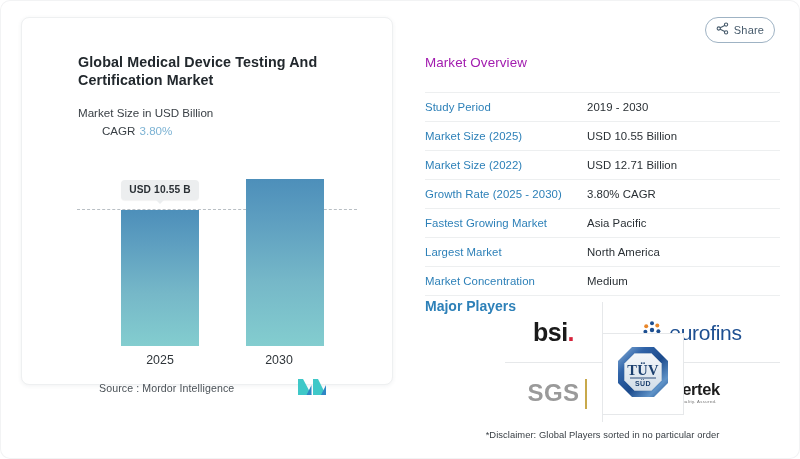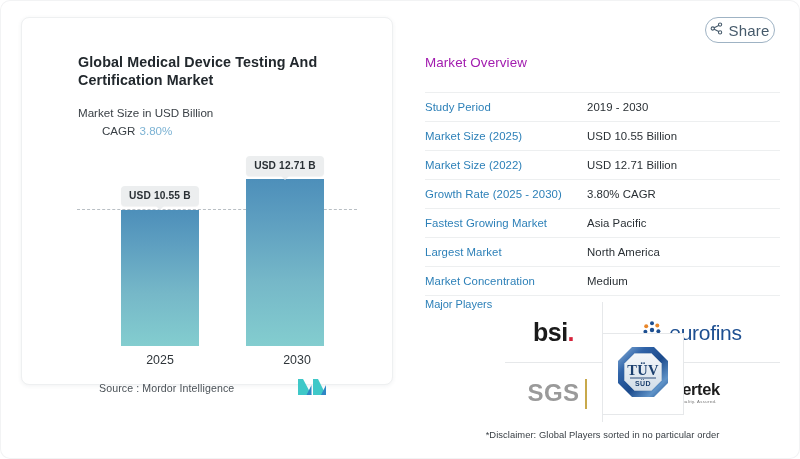--- a/index.html
+++ b/index.html
@@ -130,32 +130,32 @@
     content: "";
     position: absolute;
     left: 50%;
     bottom: -4px;
     margin-left: -4px;
     width: 0; height: 0;
     border-left: 4px solid transparent;
     border-right: 4px solid transparent;
     border-top: 4px solid #eceeef;
   }
-  #label-2025 { left: 100px; top: 169px; width: 78px; box-sizing: border-box; text-align: left; }
+  #label-2025 { left: 100px; top: 163px; width: 78px; box-sizing: border-box; text-align: center; }
   #label-2030 { left: 225px; top: 139px; width: 78px; box-sizing: border-box; text-align: center; }
 
   .x-tick {
     position: absolute;
     top: 336px;
     font-size: 12.4px;
     color: #2f353a;
     text-align: center;
   }
   #tick-2025 { left: 100px; width: 78px; }
-  #tick-2030 { left: 237px; width: 78px; }
+  #tick-2030 { left: 219px; width: 78px; }
 
   .source-line {
     position: absolute;
     left: 78px;
     top: 365px;
     font-size: 10.6px;
     color: #4a5157;
     letter-spacing: .1px;
   }
 
@@ -187,21 +187,21 @@
     border-radius: 14px;
     background: #fff;
     display: flex;
     align-items: center;
     justify-content: center;
     gap: 5px;
     cursor: pointer;
     box-sizing: border-box;
   }
   #share-button .share-label {
-    font-size: 15px;
+    font-size: 11px;
     color: #465a6b;
     letter-spacing: .2px;
   }
 
   .overview-title {
     position: absolute;
     left: 0;
     top: 41px;
     font-size: 13.4px;
     color: #a21caf;
@@ -231,22 +231,23 @@
   .ov-val {
     font-size: 11.4px;
     color: #2a3035;
     letter-spacing: .05px;
   }
 
   .players-title {
     position: absolute;
     left: 0;
     top: 284px;
-    font-size: 11px;
+    font-size: 14px;
     color: #2d80b8;
+    font-weight: bold;
   }
 
   
   #logo-grid {
     position: absolute;
     left: 80px;
     top: 288px;
     width: 275px;
     height: 120px;
   }
@@ -368,21 +369,20 @@
     <div class="chart-cagr">
       <span>CAGR</span><span class="cagr-val">3.80%</span>
     </div>
 
     <div class="ref-line"></div>
 
     <div class="bar" id="bar-2025"></div>
     <div class="bar" id="bar-2030"></div>
 
     <div class="bar-label" id="label-2025">USD 10.55 B</div>
-    <div class="bar-label" id="label-2030">USD 12.71 B</div>
 
     <div class="x-tick" id="tick-2025">2025</div>
     <div class="x-tick" id="tick-2030">2030</div>
 
     <div class="source-line">Source :  Mordor Intelligence</div>
 
     <div id="mordor-logo">
       <svg width="28" height="16" viewBox="0 0 28 16">
         <polygon points="0,16 0,0 5,0 13.5,16 8.5,16" fill="#3fc8c8"></polygon>
         <polygon points="6.5,0 11.5,0 11.5,16 6.5,16" fill="#2aa7d8" opacity="0"></polygon>

